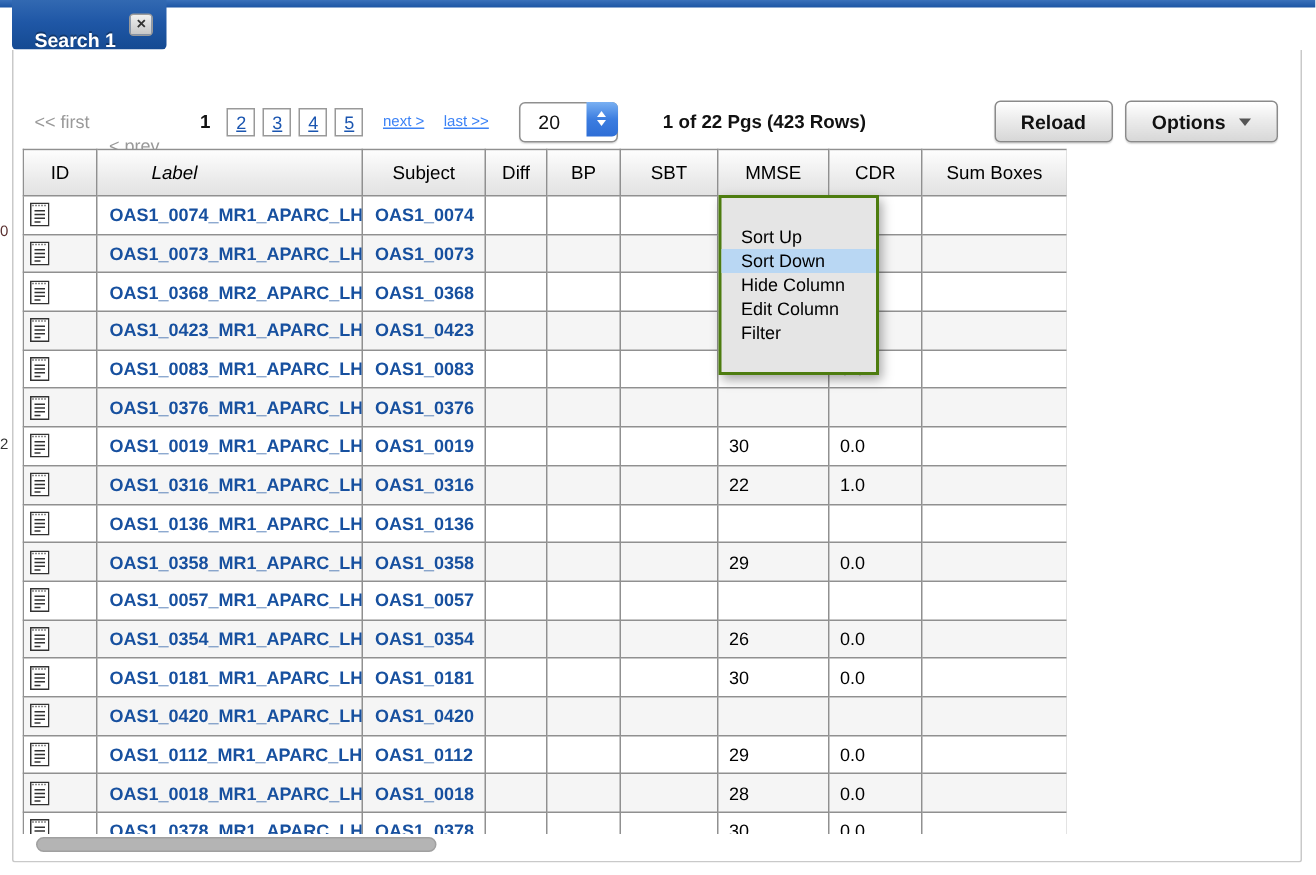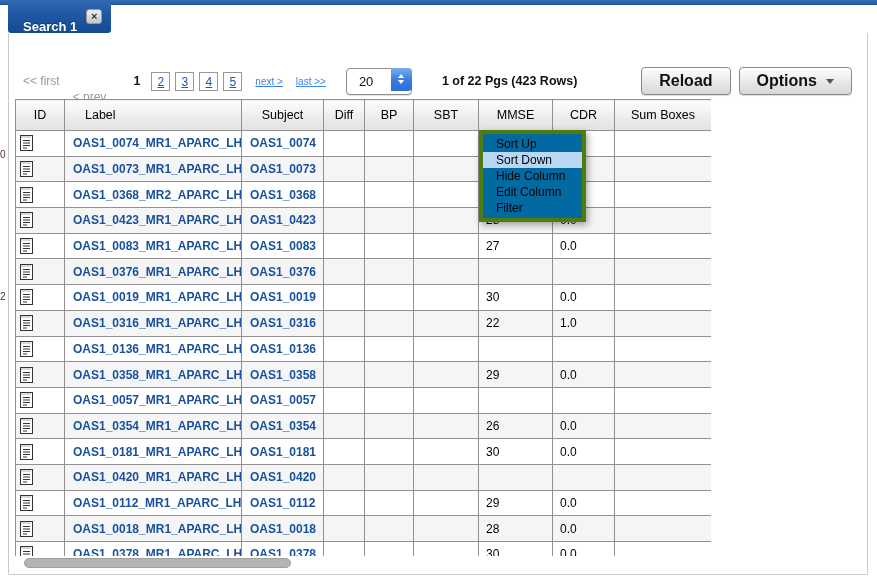--- a/index.html
+++ b/index.html
@@ -43,54 +43,54 @@
              border-radius:0 4px 4px 0; background:linear-gradient(#79b0f2 0%,#3c7de0 50%,#2e6ed6 100%);
              display:flex; flex-direction:column; align-items:center; justify-content:center; gap:2px; }
   .tri-up { width:0; height:0; border-left:3.5px solid transparent; border-right:3.5px solid transparent;
             border-bottom:4px solid #fff; }
   .tri-down { width:0; height:0; border-left:3.5px solid transparent; border-right:3.5px solid transparent;
               border-top:4px solid #fff; }
   .summary { margin-left:30px; font-weight:bold; font-size:12.5px; }
   .btns { margin-left:auto; margin-right:15px; display:flex; gap:8px; }
   .btn { height:28px; padding:0 17px; border:1px solid #8a8a8a; border-radius:4px;
          background:linear-gradient(#ffffff,#ececec 45%,#d7d7d7);
-         font-family:inherit; font-size:16px; font-weight:bold; color:#111; cursor:pointer;
+         font-family:inherit; font-size:13px; font-weight:bold; color:#111; cursor:pointer;
          display:flex; align-items:center; box-shadow:0 1px 1px rgba(0,0,0,.15); }
   .caret { display:inline-block; margin-left:9px; width:0; height:0;
            border-left:4px solid transparent; border-right:4px solid transparent; border-top:5px solid #555; }
 
   
   .table-wrap { position:absolute; left:6px; top:66px; width:696px; height:457px; overflow:hidden; }
   table.grid { border-collapse:collapse; table-layout:fixed; width:863px; }
   .grid th, .grid td { border:1px solid #909090; overflow:hidden; white-space:nowrap; }
   .grid th { height:31px; background:linear-gradient(#fdfdfd,#e9e9e9 70%,#e2e2e2);
              font-weight:normal; font-size:12.5px; color:#000; text-align:center; }
-  .grid th.al { text-align:left; padding-left:20px; }
+  .grid th.al { text-align:left; padding-left:36px;font-style:italic; }
   .grid td { height:25.7px; font-size:12px; background:#fff; }
   .grid tr.alt td { background:#f5f5f5; }
   .cell-icon { padding-left:4px; }
   .cell-link { padding-left:8px; }
   .cell-link a { color:#17509f; font-weight:bold; text-decoration:none; cursor:pointer; }
   .cell-val { padding-left:7px; color:#000; }
   .doc-icon { display:inline-block; width:13px; height:16px; vertical-align:middle; cursor:pointer; }
 
   
   .vtrack { position:absolute; left:831px; top:0; width:18px; height:457px;
             background:linear-gradient(90deg,rgba(252,252,252,.95),rgba(234,234,234,.95));
             border-left:1px solid #ddd; }
   .vthumb { position:absolute; left:3px; top:2px; width:11px; height:371px; border-radius:6px;
             background:#b4b4b4; border:1px solid #a0a0a0; }
   .hbar { position:absolute; left:6px; top:523px; width:849px; height:14px; background:#fff; }
   .hthumb { position:absolute; left:9px; top:2px; width:267px; height:10px; border-radius:5px;
             background:#b4b4b4; border:1px solid #a0a0a0; }
 
   
-  .ctx-menu { position:absolute; left:470px; top:97px; width:107px; background:#0369a1;
-              border:4px solid #4d7c0f; box-shadow:2px 3px 7px rgba(0,0,0,.35);
-              padding:2px 0; z-index:20; }
+  .ctx-menu { position:absolute; left:470px; top:97px; width:107px; background:#e5e5e5;
+              border:2px solid #4d7c0f; box-shadow:2px 3px 7px rgba(0,0,0,.35);
+              padding:18px 0; z-index:20; }
   .ctx-item { height:16px; line-height:16px; padding-left:13px; font-size:12px; color:#000; cursor:pointer; }
   .ctx-item.hl { background:#b9d7f3; }
 </style>
 </head>
 <body>
 
 <div class="tabstrip"></div>
 <div class="tab">
   <span class="tab-label">Search 1</span>
   <span class="tab-close">×</span>

